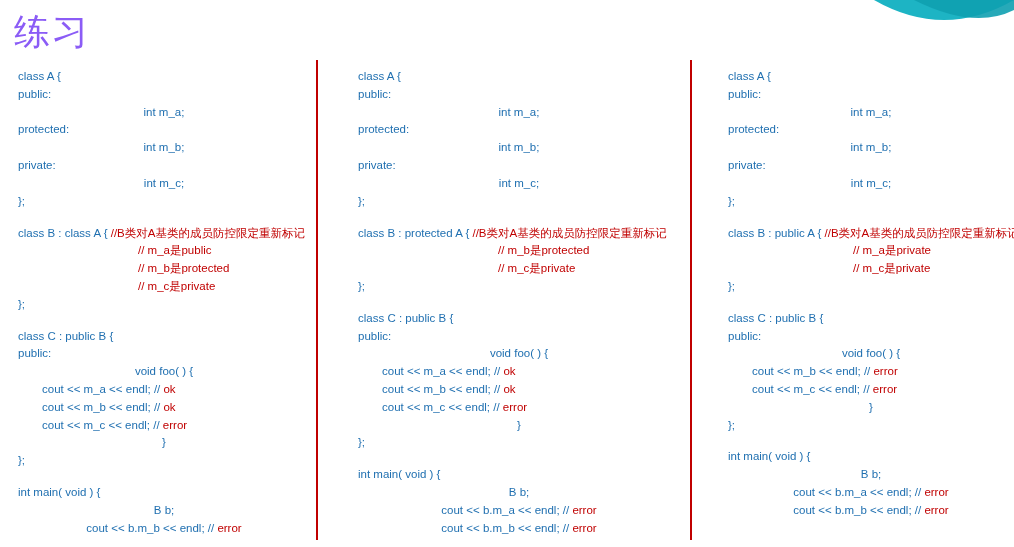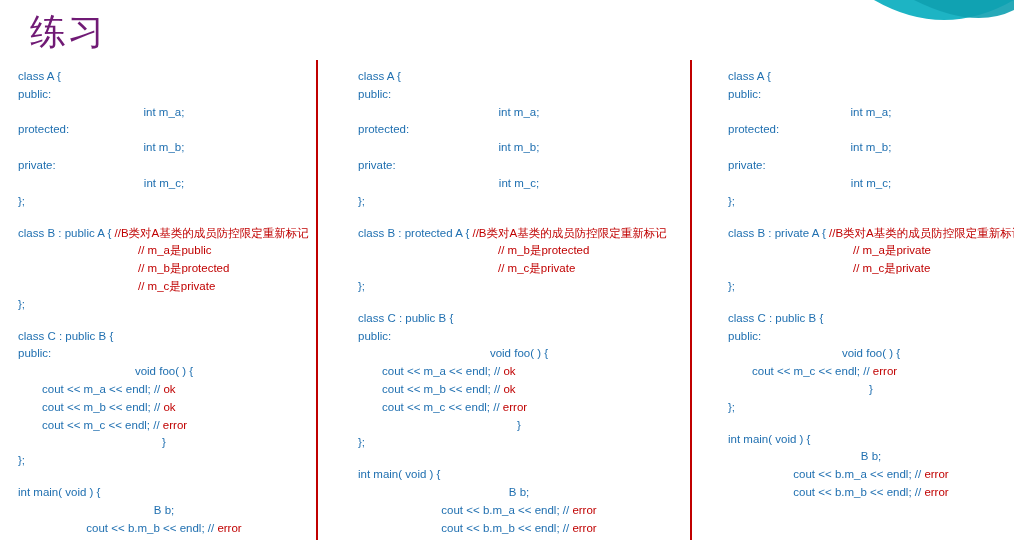--- a/index.html
+++ b/index.html
@@ -11,23 +11,22 @@
     font-family: "Segoe UI", "Microsoft YaHei", Arial, sans-serif;
     overflow: hidden;
     position: relative;
   }
   .page-title {
     position: absolute;
     top: 8px;
     left: 14px;
     font-size: 36px;
     font-weight: 300;
-    color: #701a75;
+    color: #8b5cf6;
     letter-spacing: 2px;
-    margin-left: 16px;
   }
   .corner-decor {
     position: absolute;
     top: 0;
     right: 0;
     width: 140px;
     height: 40px;
     overflow: hidden;
   }
   .corner-decor svg {
@@ -95,21 +94,21 @@
     <div class="code-line">class A {</div>
     <div class="code-line">public:</div>
     <div class="code-line i1">int m_a;</div>
     <div class="code-line">protected:</div>
     <div class="code-line i1">int m_b;</div>
     <div class="code-line">private:</div>
     <div class="code-line i1">int m_c;</div>
     <div class="code-line">};</div>
     <div class="blank"></div>
     <div class="code-line">
-      <span class="blue">class B : </span><span class="blue">public</span><span class="blue"> A { </span><span class="red">//B类对A基类的成员防控限定重新标记</span>
+      <span class="blue">class B : </span><span class="blue">class</span><span class="blue"> A { </span><span class="red">//B类对A基类的成员防控限定重新标记</span>
     </div>
     <div class="code-line" style="padding-left:120px;"><span class="red">// m_a是public</span></div>
     <div class="code-line" style="padding-left:120px;"><span class="red">// m_b是protected</span></div>
     <div class="code-line" style="padding-left:120px;"><span class="red">// m_c是private</span></div>
     <div class="code-line">};</div>
     <div class="blank"></div>
     <div class="code-line">class C : public B {</div>
     <div class="code-line">public:</div>
     <div class="code-line i1">void foo( ) {</div>
     <div class="code-line i2"><span class="blue">cout &lt;&lt; m_a &lt;&lt; endl; // </span><span class="red">ok</span></div>
@@ -161,29 +160,30 @@
     <div class="code-line">class A {</div>
     <div class="code-line">public:</div>
     <div class="code-line i1">int m_a;</div>
     <div class="code-line">protected:</div>
     <div class="code-line i1">int m_b;</div>
     <div class="code-line">private:</div>
     <div class="code-line i1">int m_c;</div>
     <div class="code-line">};</div>
     <div class="blank"></div>
     <div class="code-line">
-      <span class="blue">class B : </span><span class="blue">private</span><span class="blue"> A { </span><span class="red">//B类对A基类的成员防控限定重新标记</span>
+      <span class="blue">class B : </span><span class="blue">public</span><span class="blue"> A { </span><span class="red">//B类对A基类的成员防控限定重新标记</span>
     </div>
     <div class="code-line" style="padding-left:125px;"><span class="red">// m_a是private</span></div>
     <div class="code-line" style="padding-left:125px;"><span class="red">// m_c是private</span></div>
     <div class="code-line">};</div>
     <div class="blank"></div>
     <div class="code-line">class C : public B {</div>
     <div class="code-line">public:</div>
     <div class="code-line i1">void foo( ) {</div>
+    <div class="code-line i2"><span class="blue">cout &lt;&lt; m_b &lt;&lt; endl; // </span><span class="red">error</span></div>
     <div class="code-line i2"><span class="blue">cout &lt;&lt; m_c &lt;&lt; endl; // </span><span class="red">error</span></div>
     <div class="code-line i1">}</div>
     <div class="code-line">};</div>
     <div class="blank"></div>
     <div class="code-line">int main( void ) {</div>
     <div class="code-line i1">B b;</div>
     <div class="code-line i1"><span class="blue">cout &lt;&lt; b.m_a &lt;&lt; endl; // </span><span class="red">error</span></div>
     <div class="code-line i1"><span class="blue">cout &lt;&lt; b.m_b &lt;&lt; endl; // </span><span class="red">error</span></div>
 
   </div>

